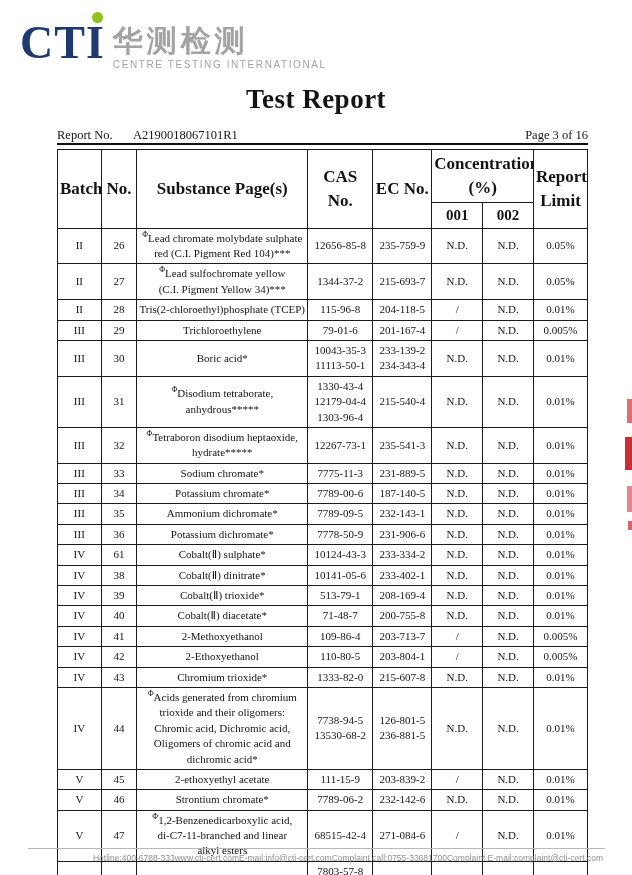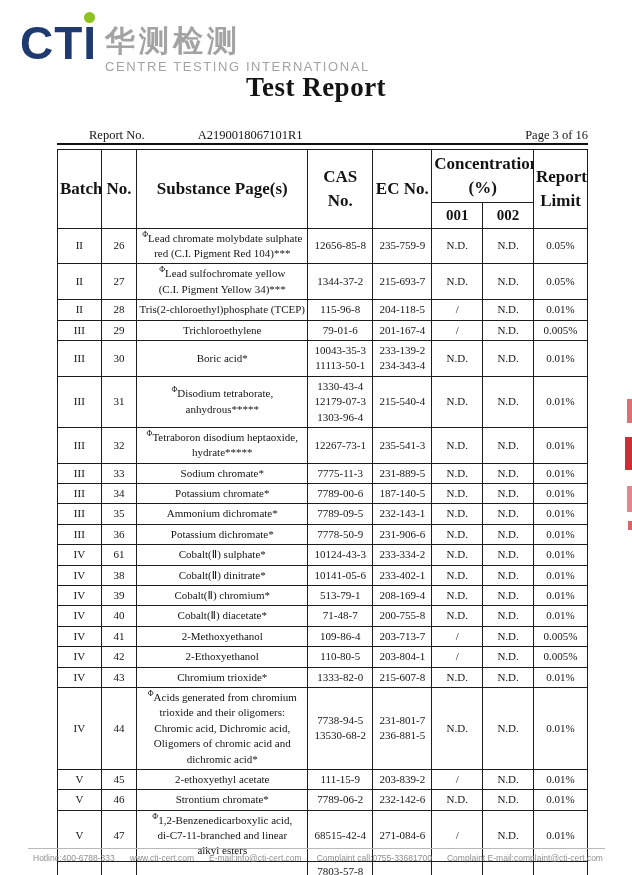--- a/index.html
+++ b/index.html
@@ -4,60 +4,60 @@
 <style>
   * { margin:0; padding:0; box-sizing:border-box; }
   html,body { background:#ffffff; }
   .page {
     position:relative; width:632px; height:875px; background:#ffffff;
     font-family:"Liberation Serif", serif; color:#141414; overflow:hidden;
   }
   
   .logo { position:absolute; top:10px; left:20px; display:flex; align-items:flex-start; }
   .logo-cti {
-    font-family:Liberation Sans, sans-serif; font-weight:bold;
+    font-family:Liberation Serif, serif; font-weight:bold;
     font-size:46px; line-height:1; letter-spacing:1px; color:var(--navy); position:relative;
     padding-top:10px;
   }
   .logo-dot { position:absolute; top:2px; right:2px; width:11px; height:11px; border-radius:50%; background:var(--green); }
   .logo-right { margin-left:8px; padding-top:14px; }
   .logo-cn {
     font-size:30px; line-height:1.1; color:var(--lgray); letter-spacing:4px;
     font-family:"Liberation Sans", sans-serif; font-weight:bold;
   }
   .logo-sub {
-    font-family:"Liberation Sans", sans-serif; font-size:13px; letter-spacing:1.6px;
+    font-family:"Liberation Sans", sans-serif; font-size:10px; letter-spacing:1.6px;
     color:var(--lgray); margin-top:2px;
   }
   
-  .title { position:absolute; top:72px; left:0; width:100%; text-align:center;
+  .title { position:absolute; top:84px; left:0; width:100%; text-align:center;
            font-size:27px; font-weight:bold; letter-spacing:0.5px; }
   .report-line { position:absolute; top:128px; left:57px; width:531px;
                  display:flex; justify-content:space-between; font-size:12.5px; }
-  .report-left span { margin-right:18px;margin-left:32px; }
+  .report-left span { margin-right:18px; }
   .report-left .rv { margin-right:0; }
   .divider { position:absolute; top:143px; left:57px; width:531px; height:2px; background:#111; }
   
   table.report {
     position:absolute; top:149px; left:57px; width:531px;
     border-collapse:collapse; table-layout:fixed;
     font-size:11px; text-align:center;
   }
   table.report th, table.report td {
     border:1px solid #1c1c1c; padding:2px 2px; vertical-align:middle; line-height:1.4;
     overflow:hidden;
   }
   table.report th { font-weight:bold; font-size:17px; }
   thead tr.h1 th { height:32px; }
   thead tr.h2 th { height:19px; font-size:15px; }
   td sup, .name-sup { font-size:8px; vertical-align:super; line-height:0; }
   
   .footer-rule { position:absolute; top:848px; left:28px; width:577px; height:1px; background:#b8b8b8; }
   .footer { position:absolute; top:853px; left:33px; width:570px;
-            display:flex; justify-content:space-between;
+            display:flex; justify-content:flex-end;
             font-family:"Liberation Sans", sans-serif; font-size:8.5px; color:var(--fgray); }
   
   .seal-frag { position:absolute; right:0; background:var(--red); }
   .sf1 { top:399px; width:5px; height:24px; opacity:.65; }
   .sf2 { top:437px; width:7px; height:33px; opacity:.95; }
   .sf3 { top:486px; width:5px; height:26px; opacity:.55; }
   .sf4 { top:521px; width:4px; height:9px;  opacity:.7; }
 </style>
 </head>
 <body>
@@ -259,21 +259,21 @@
           </td>
           <td>
             <div>31</div>
           </td>
           <td>
             <div><sup class="name-sup">Φ</sup>Disodium tetraborate,</div>
             <div>anhydrous*****</div>
           </td>
           <td>
             <div>1330-43-4</div>
-            <div>12179-07-3</div>
+            <div>12179-04-4</div>
             <div>1303-96-4</div>
           </td>
           <td>
             <div>215-540-4</div>
           </td>
           <td>
             <div>N.D.</div>
           </td>
           <td>
             <div>N.D.</div>
@@ -466,21 +466,21 @@
           </td>
         </tr>
         <tr>
           <td>
             <div>IV</div>
           </td>
           <td>
             <div>39</div>
           </td>
           <td>
-            <div>Cobalt(Ⅱ) chromium*</div>
+            <div>Cobalt(Ⅱ) trioxide*</div>
           </td>
           <td>
             <div>513-79-1</div>
           </td>
           <td>
             <div>208-169-4</div>
           </td>
           <td>
             <div>N.D.</div>
           </td>
@@ -607,21 +607,21 @@
             <div>trioxide and their oligomers:</div>
             <div>Chromic acid, Dichromic acid,</div>
             <div>Oligomers of chromic acid and</div>
             <div>dichromic acid*</div>
           </td>
           <td>
             <div>7738-94-5</div>
             <div>13530-68-2</div>
           </td>
           <td>
-            <div>231-801-7</div>
+            <div>126-801-5</div>
             <div>236-881-5</div>
           </td>
           <td>
             <div>N.D.</div>
           </td>
           <td>
             <div>N.D.</div>
           </td>
           <td>
             <div>0.01%</div>

